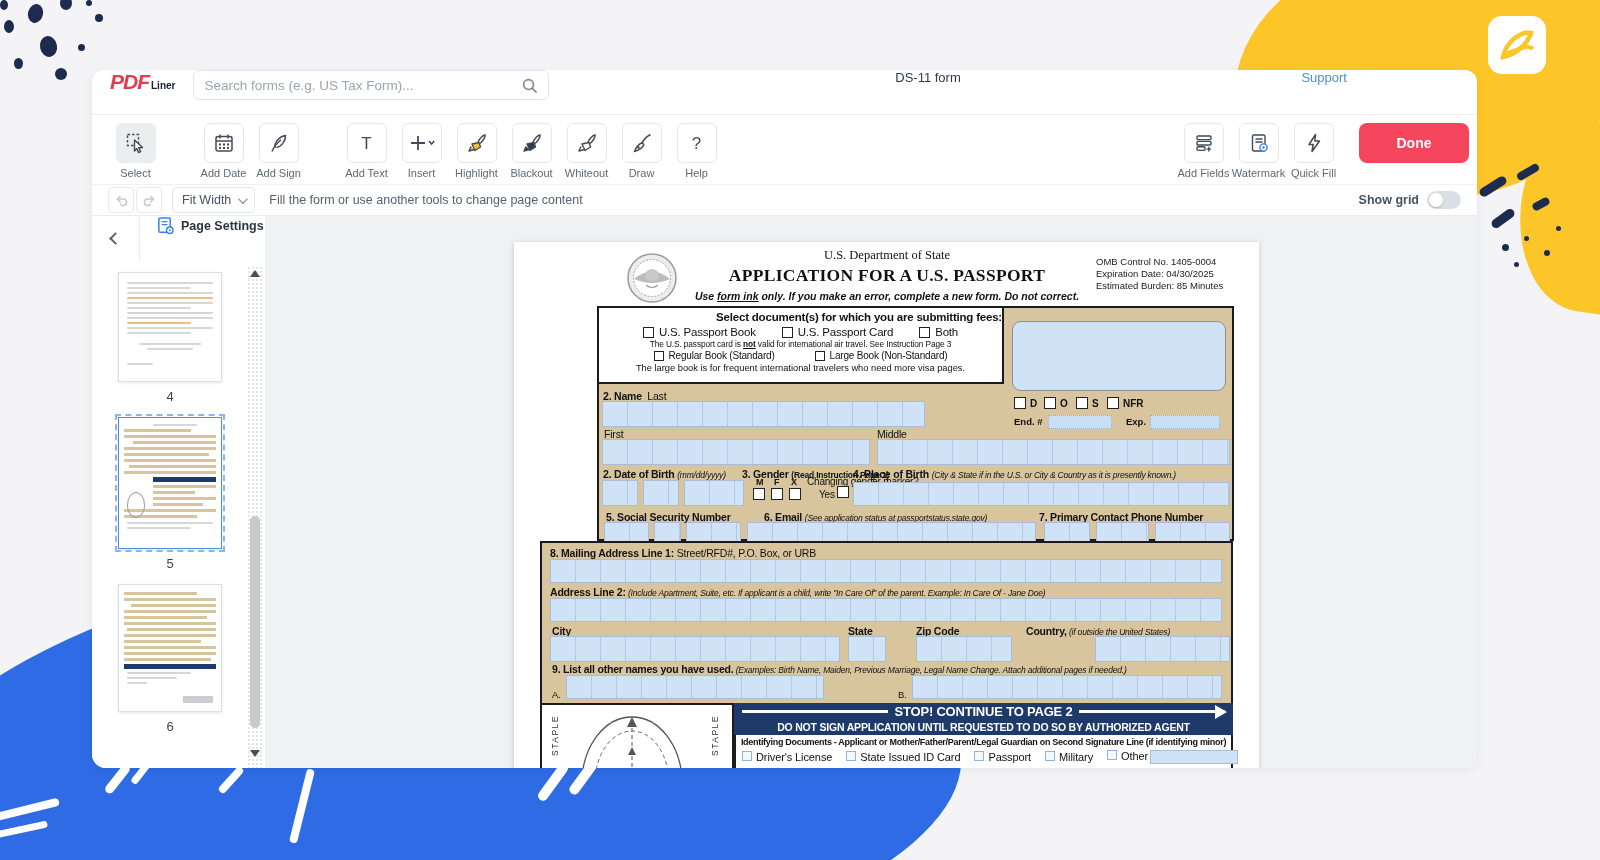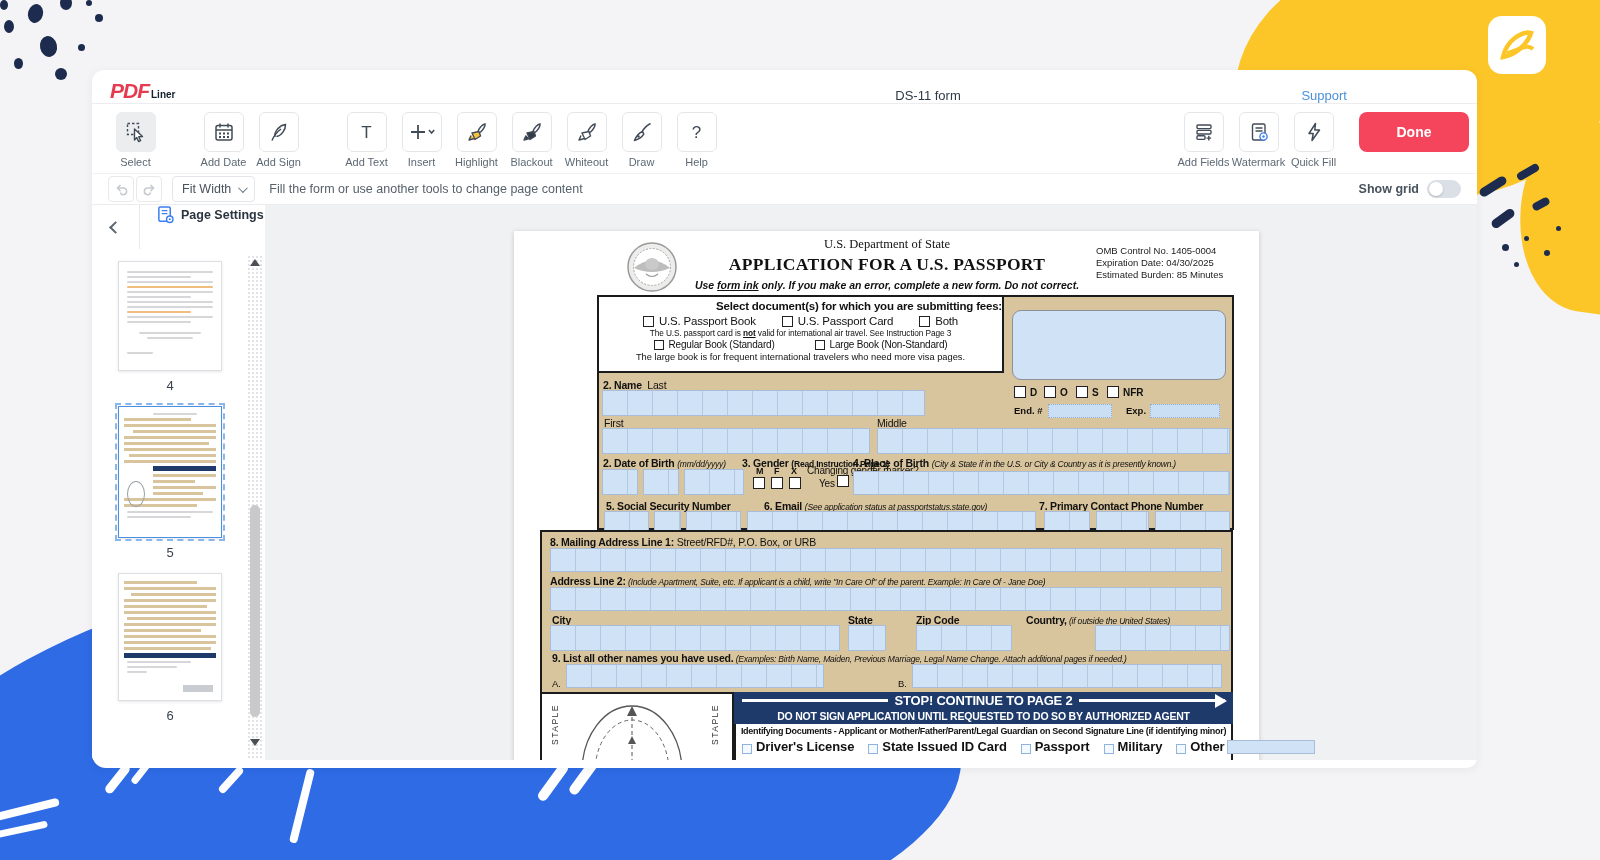--- a/index.html
+++ b/index.html
@@ -18,21 +18,21 @@
   .dash { position:absolute; background:#1c2b4e; border-radius:6px; }
   .blob-blue { left:-150px; top:560px; width:1110px; height:430px; background:#2e6be5;
     border-radius:50% 52% 46% 38% / 66% 56% 44% 40%; transform:rotate(-6deg); }
   .stroke { position:absolute; background:#fff; border-radius:6px; }
 
   
   .app { position:absolute; left:92px; top:70px; width:1385px; height:698px; background:#fff;
     border-radius:12px 12px 10px 14px; z-index:5; overflow:hidden; box-shadow:0 2px 10px rgba(20,30,50,.06); }
 
   
-  .app-header { height:34px; border-bottom:1px solid #ededf0; display:flex; align-items:flex-end; padding-left:18px; position:relative; }
+  .app-header { height:45px; border-bottom:1px solid #ededf0; display:flex; align-items:flex-start; padding-left:18px; position:relative; }
   .logo { display:flex; align-items:baseline; cursor:pointer; }
   .logo-pdf { font-size:21px; font-weight:800; font-style:italic; color:#e63a4f; letter-spacing:-1px; }
   .logo-liner { font-size:10px; font-weight:800; color:#15202e; margin-left:2px; }
   .search { margin-left:18px; width:356px; height:30px; border:1px solid #e1e5e9; border-radius:6px;
     display:flex; align-items:center; padding:0 10px; background:#fff; }
   .search input { flex:1; border:none; outline:none; font-size:13.5px; color:#394450; font-family:inherit; background:transparent; }
   .search input::placeholder { color:#9aa5b0; }
   .doc-title { position:absolute; left:836px; transform:translateX(-50%); font-size:13px; color:#2e3a45; white-space:nowrap; }
   .support { position:absolute; right:130px; font-size:13px; color:#4a90d9; cursor:pointer; }
 
@@ -144,21 +144,21 @@
   .banner-row1 { height:17px; background:#1e3a6b; display:flex; align-items:center; padding:0 8px; }
   .banner-row1 .txt { color:#fff; font-weight:700; font-size:13px; white-space:nowrap; margin:0 7px; letter-spacing:-.2px; }
   .bline { flex:1; height:2.5px; background:#fff; position:relative; }
   .bline.arrow:after { content:""; position:absolute; right:-2px; top:-5.5px; width:0; height:0;
     border-left:12px solid #fff; border-top:7px solid transparent; border-bottom:7px solid transparent; }
   .banner-row2 { height:15px; background:#1e3a6b; color:#fff; font-weight:700; font-size:10.5px;
     text-align:center; line-height:14px; letter-spacing:-.2px; white-space:nowrap; }
   .banner-white { background:#fff; border-left:2px solid #1b1b1b; border-right:2px solid #1b1b1b; padding-bottom:6px; }
   .identifying { font-size:9px; font-weight:700; text-align:center; padding-top:2px; letter-spacing:-.3px; white-space:nowrap; }
   .idrow { display:flex; align-items:center; padding:3px 4px 0 6px; }
-  .idrow .item { display:flex; align-items:flex-end; font-size:13px; letter-spacing:-.1px; margin-right:14px; white-space:nowrap;font-weight:bold; }
+  .idrow .item { display:flex; align-items:flex-start; font-size:11px; letter-spacing:-.1px; margin-right:14px; white-space:nowrap; }
   .bcb { width:10px; height:10px; border:1px solid #8fb4dd; background:#f4f9ff; margin-right:4px; flex:none; cursor:pointer; }
   .other-field { width:88px; height:14px; background:#cfe2f6; border:1px solid #a9bdd8; margin-left:2px; cursor:text; }
 
   svg { display:block; }
 </style>
 </head>
 <body>
 
 <div class="deco dot" style="left:28px;top:4px;width:15px;height:19px;transform:rotate(15deg)"></div>
 <div class="deco dot" style="left:60px;top:-4px;width:12px;height:14px"></div>
@@ -199,20 +199,27 @@
 <div class="deco stroke" style="left:580px;top:752px;width:10px;height:46px;transform:rotate(36deg)"></div>
 <div class="deco stroke" style="left:-10px;top:806px;width:70px;height:8px;transform:rotate(-14deg)"></div>
 <div class="deco stroke" style="left:-6px;top:826px;width:54px;height:7px;transform:rotate(-12deg)"></div>
 
 <div class="app">
 
   <div class="app-header">
     <div class="logo">
       <span class="logo-pdf">PDF</span>
       <span class="logo-liner">Liner</span>
+    </div>
+    <div class="search">
+      <input type="text" placeholder="Search forms (e.g. US Tax Form)..." style="">
+      <svg width="17" height="17" viewBox="0 0 18 18">
+        <circle cx="8" cy="8" r="5.2" fill="none" stroke="#7d8792" stroke-width="1.7"></circle>
+        <line x1="12" y1="12" x2="16" y2="16" stroke="#7d8792" stroke-width="1.7" stroke-linecap="round"></line>
+      </svg>
     </div>
     <div class="doc-title">DS-11 form</div>
     <div class="support">Support</div>
   </div>
 
   <div class="app-toolbar">
     <div class="tool active">
       <div class="box">
           <svg width="22" height="22" viewBox="0 0 22 22">
         <rect x="2.5" y="2.5" width="11" height="11" fill="none" stroke="#414b57" stroke-width="1.4" stroke-dasharray="2.5 2"></rect>

